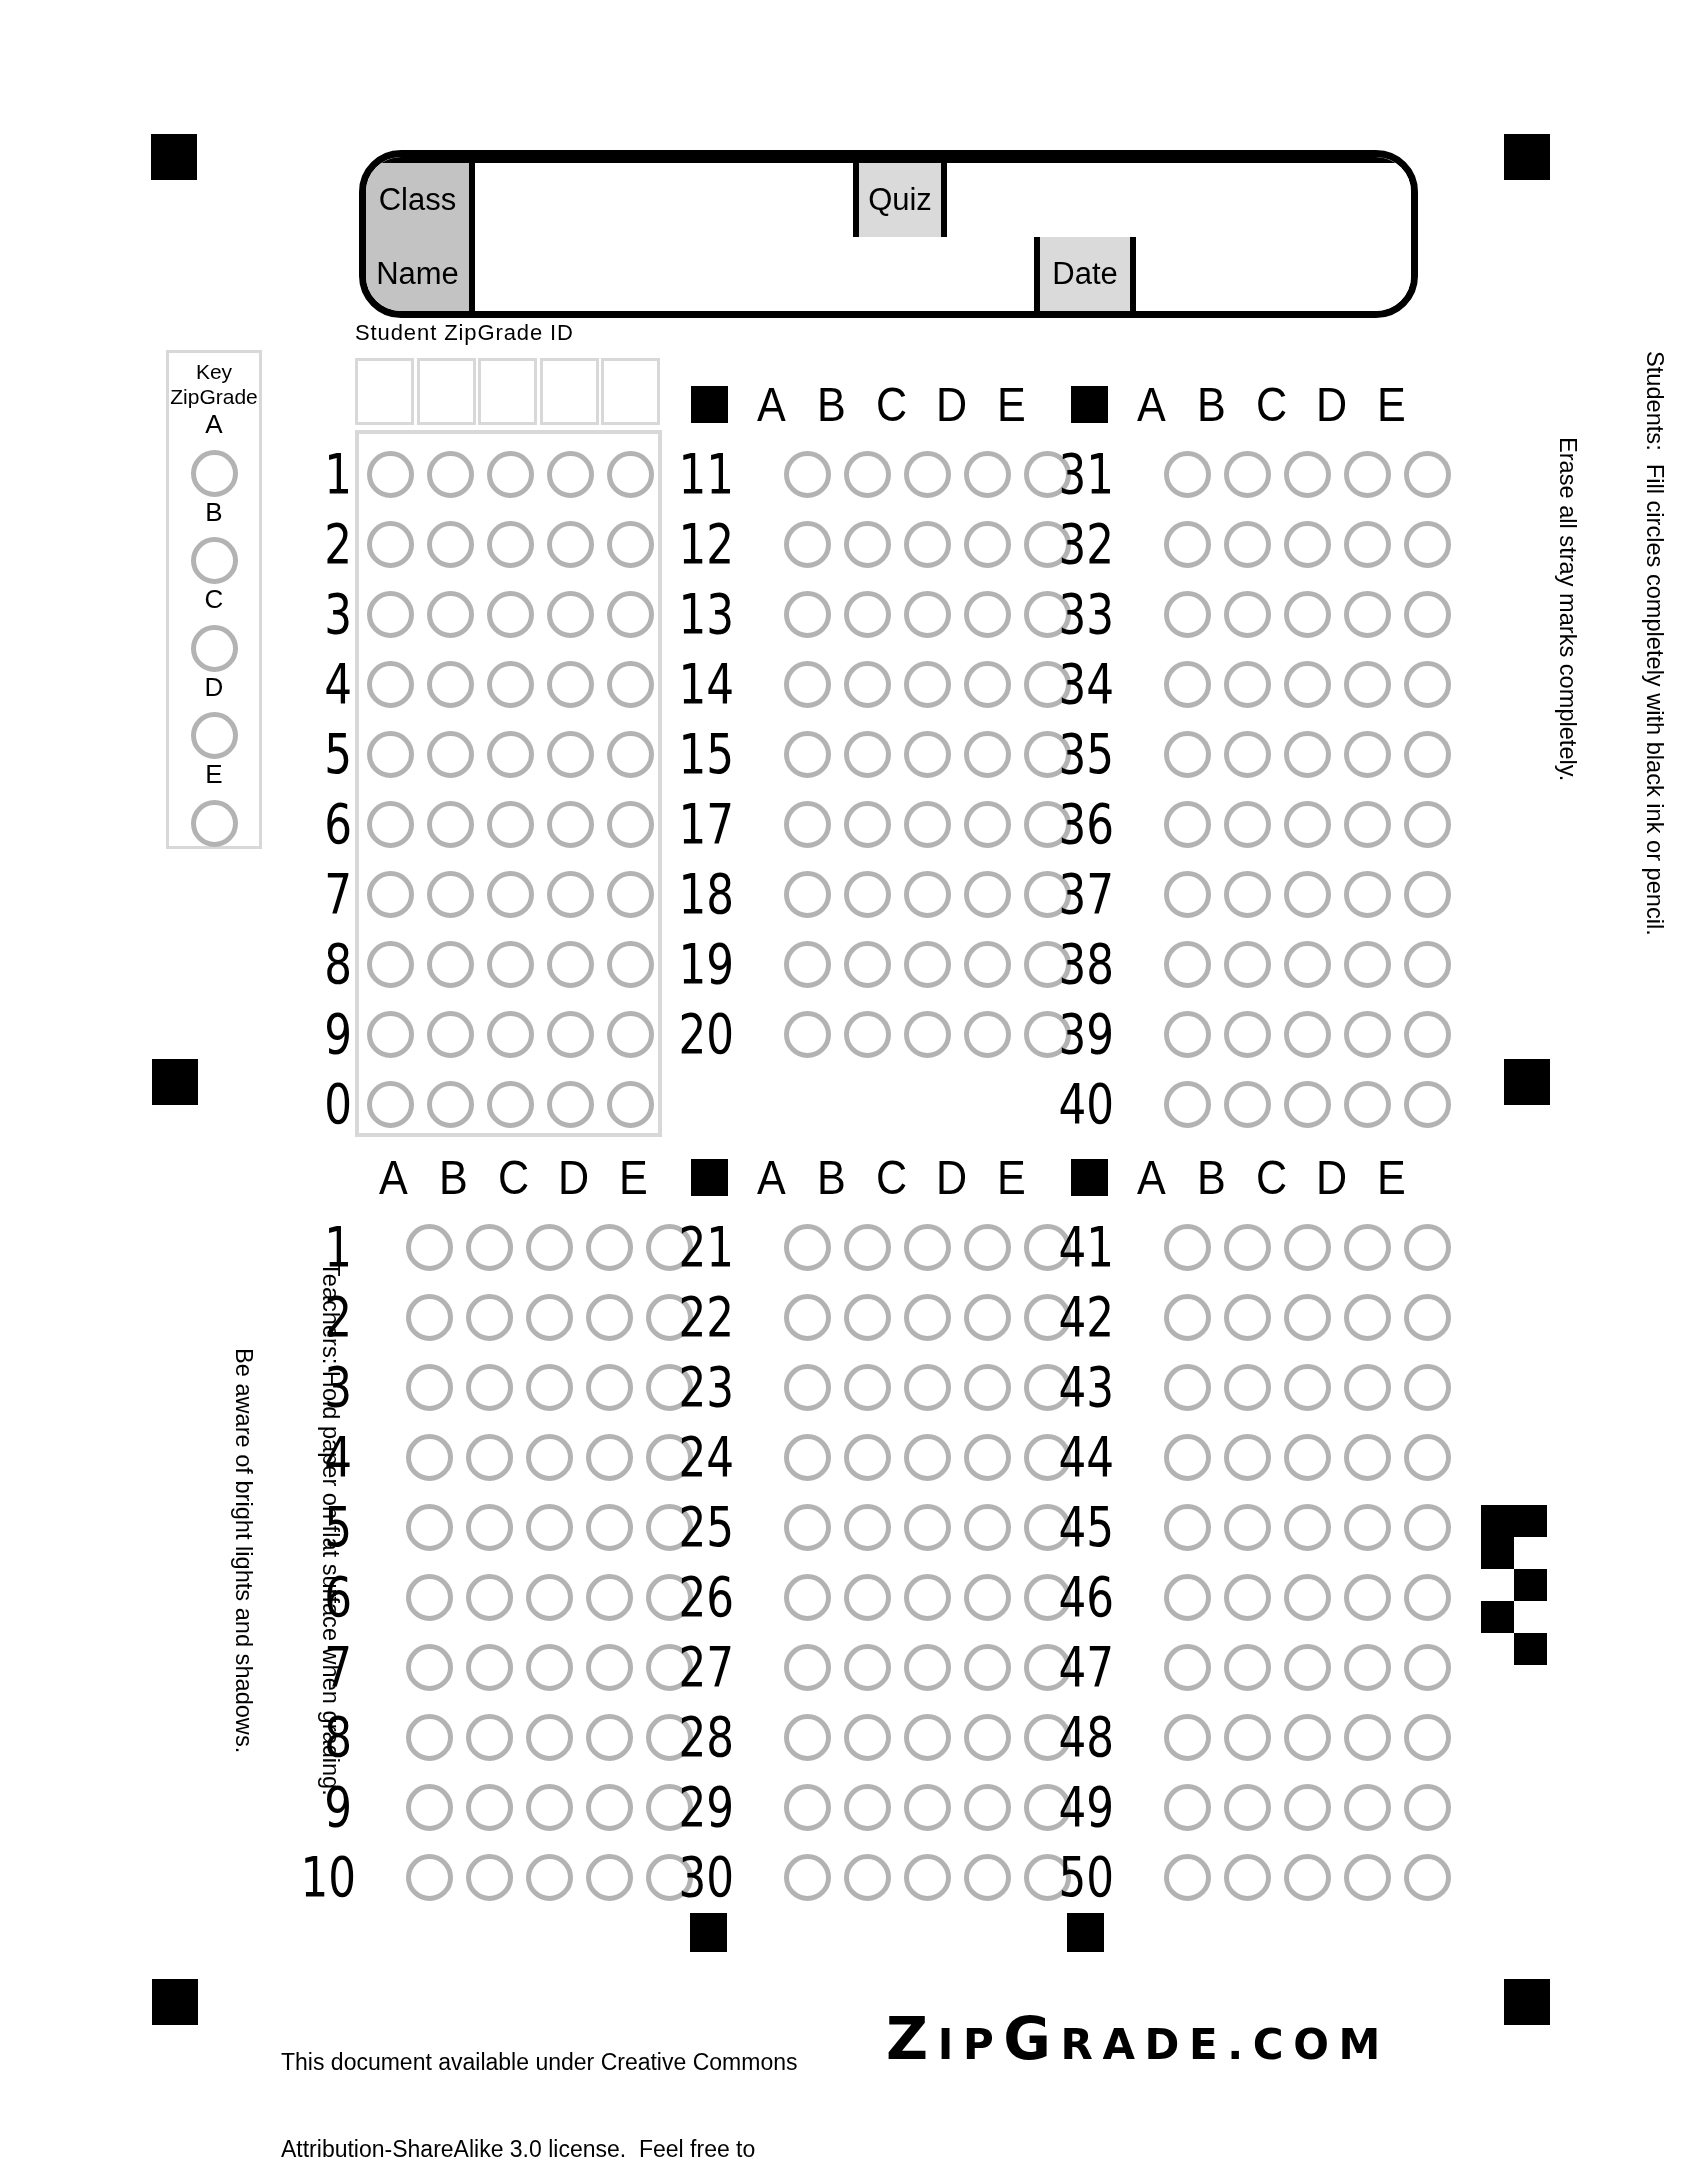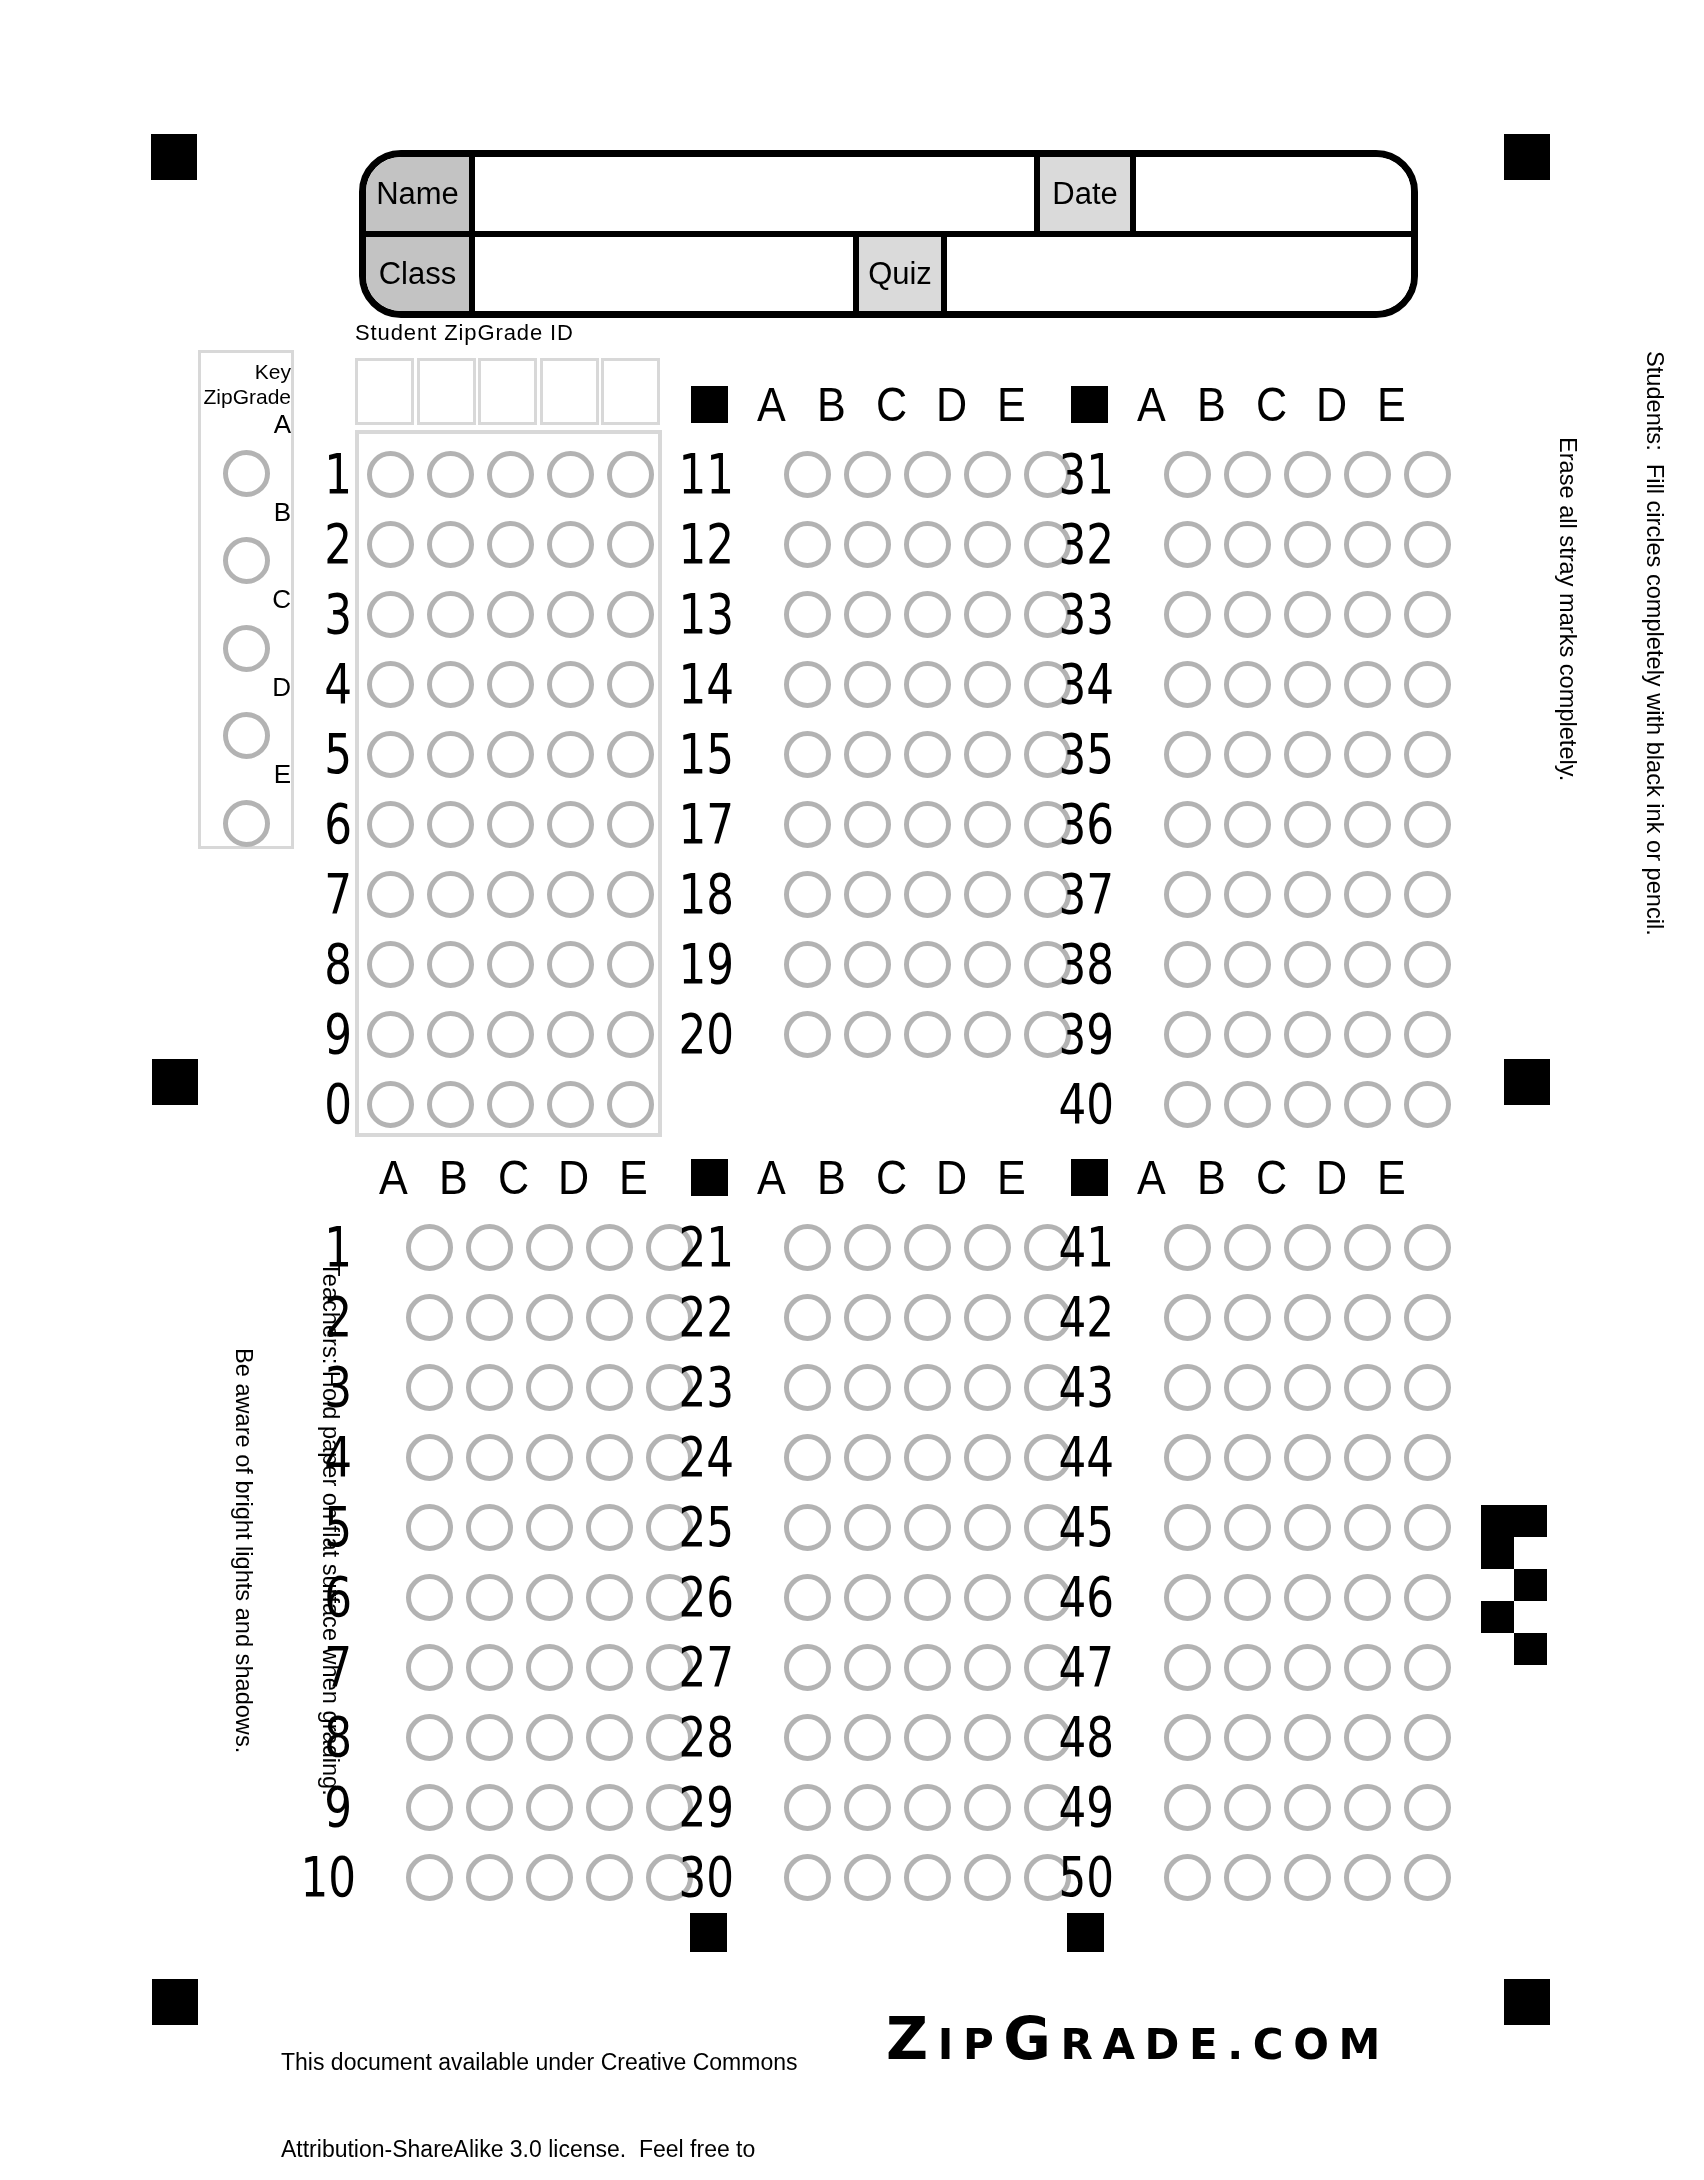--- a/index.html
+++ b/index.html
@@ -29,21 +29,21 @@
   .id-numbers{position:absolute;left:286px;top:439px;width:66px;}
   .id-num{height:70px;line-height:70px;text-align:right;font-family:"DejaVu Sans",sans-serif;
           font-size:56px;transform:scaleX(0.78);transform-origin:100% 50%;}
   .id-bubblebox{position:absolute;left:355px;top:430px;width:307px;height:707px;
                 border:4.4px solid var(--grid-border,#d8d8d8);box-sizing:border-box;
                 padding:5.2px 0 0 7.9px;}
   .id-row{height:70px;display:flex;align-items:center;gap:13px;}
 
   
   .key-box{position:absolute;left:166px;top:350px;width:96px;height:499px;
-           border:3.5px solid var(--grid-border,#d8d8d8);box-sizing:border-box;text-align:right;margin-left:32px;}
+           border:3.5px solid var(--grid-border,#d8d8d8);box-sizing:border-box;text-align:center;}
   .key-title{font-size:21px;line-height:24.5px;margin-top:7px;}
   .key-letter{font-size:26px;line-height:30px;}
   .key-bubble{margin:10.5px auto 0 auto;}
 
   
   .bubble{width:47px;height:47px;border:5.2px solid var(--bubble-stroke,#b3b3b3);
           border-radius:50%;box-sizing:border-box;background:#fff;flex:0 0 auto;}
 
   
   .qblock{position:absolute;}
@@ -94,30 +94,30 @@
 <div class="page">
 
   <div class="regmark" style="left:151px;top:134px;"></div>
   <div class="regmark" style="left:1504px;top:134px;"></div>
   <div class="regmark" style="left:152px;top:1059px;"></div>
   <div class="regmark" style="left:1504px;top:1059px;"></div>
   <div class="regmark" style="left:152px;top:1979px;"></div>
   <div class="regmark" style="left:1504px;top:1979px;"></div>
 
   <div class="header-box">
+    <div class="hrow second">
+      <div class="hlabel dark">Class</div>
+      <div class="hinput w-class"></div>
+      <div class="hlabel light quiz">Quiz</div>
+      <div class="hinput grow"></div>
+    </div>
     <div class="hrow">
       <div class="hlabel dark">Name</div>
       <div class="hinput w-name"></div>
       <div class="hlabel light date">Date</div>
-      <div class="hinput grow"></div>
-    </div>
-    <div class="hrow second">
-      <div class="hlabel dark">Class</div>
-      <div class="hinput w-class"></div>
-      <div class="hlabel light quiz">Quiz</div>
       <div class="hinput grow"></div>
     </div>
   </div>
 
   <div class="id-label">Student ZipGrade ID</div>
   <div class="id-boxes" id="id-boxes">
       <div class="id-box"></div>
       <div class="id-box"></div>
       <div class="id-box"></div>
       <div class="id-box"></div>

